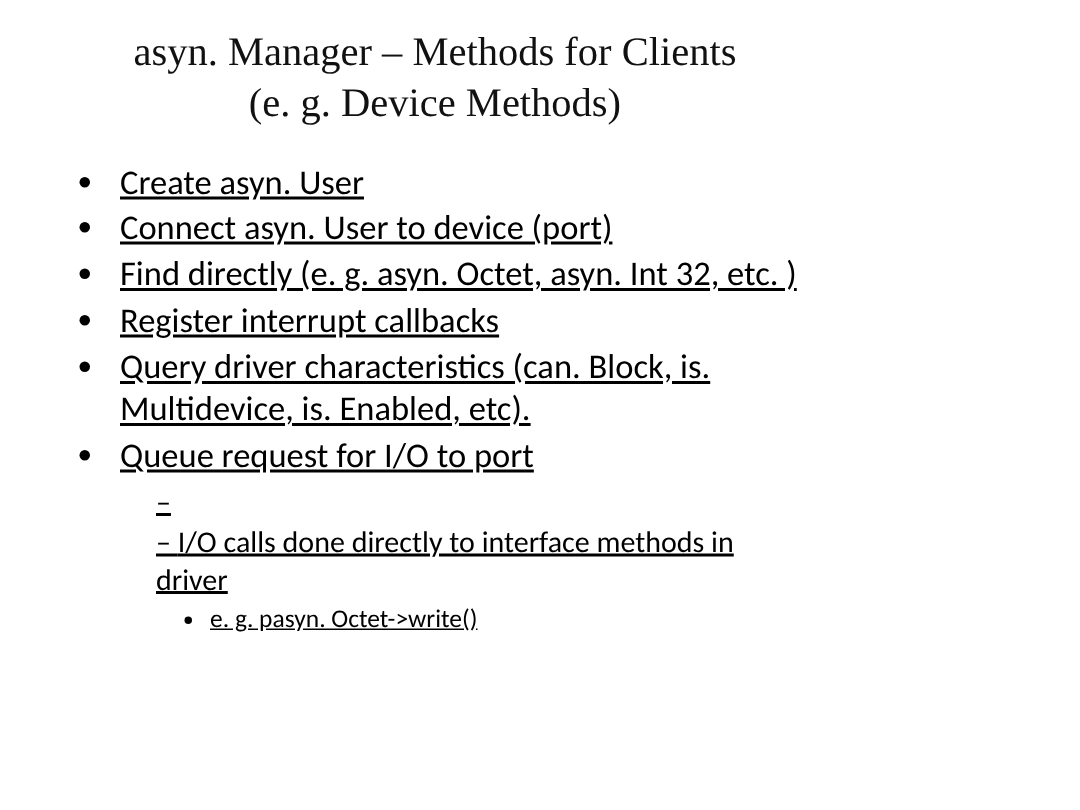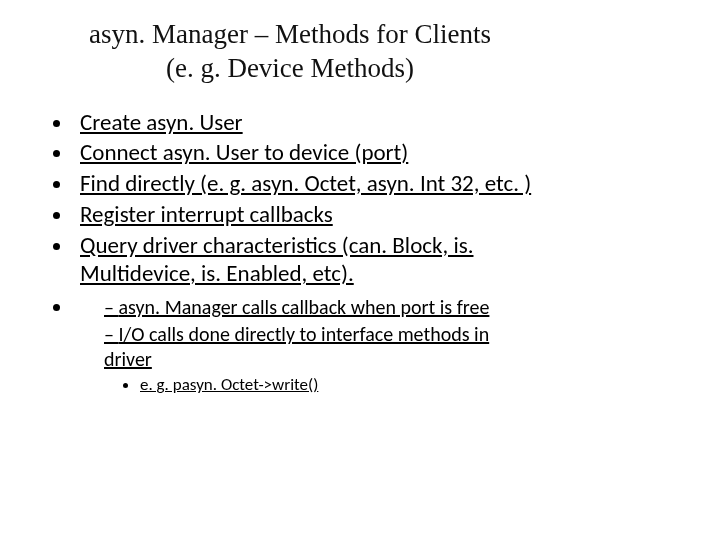--- a/index.html
+++ b/index.html
@@ -71,23 +71,23 @@
     <span>(e. g. Device Methods)</span>
   </h1>
 
   <ul class="level1">
     <li><span>Create asyn. User</span></li>
     <li><span>Connect asyn. User to device (port)</span></li>
     <li><span>Find directly (e. g. asyn. Octet, asyn. Int 32, etc. )</span></li>
     <li><span>Register interrupt callbacks</span></li>
     <li><span>Query driver characteristics (can. Block, is. Multidevice, is. Enabled, etc).</span></li>
     <li>
+      <span>Queue request for I/O to port</span>
       <ul class="level2">
         <li>
-          <span>asyn. Manager calls callback when port is free</span>
         </li>
         <li>
           <span>I/O calls done directly to interface methods in driver</span>
           <ul class="level3">
             <li><span>e. g. pasyn. Octet-&gt;write()</span></li>
           </ul>
         </li>
       </ul>
     </li>
   </ul>

